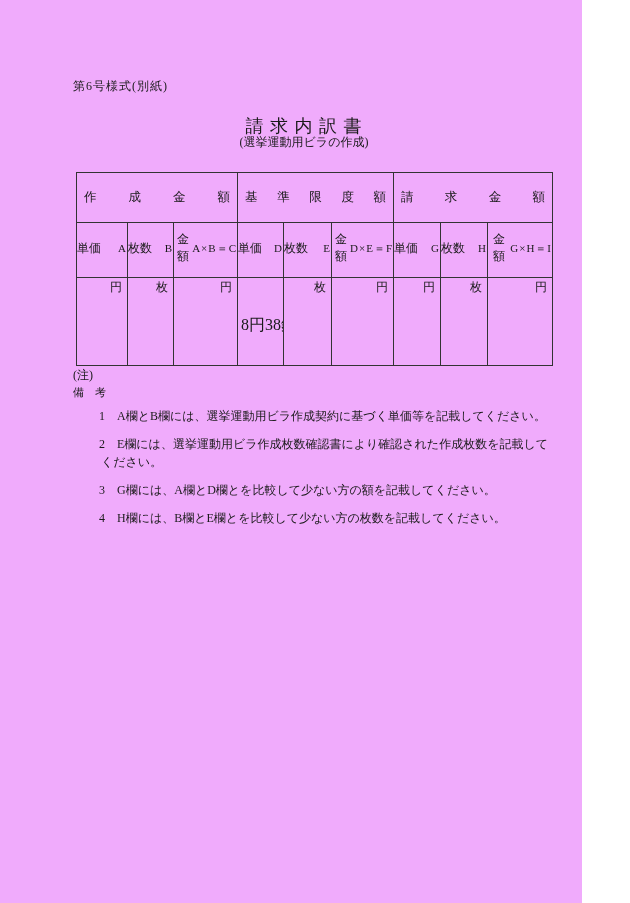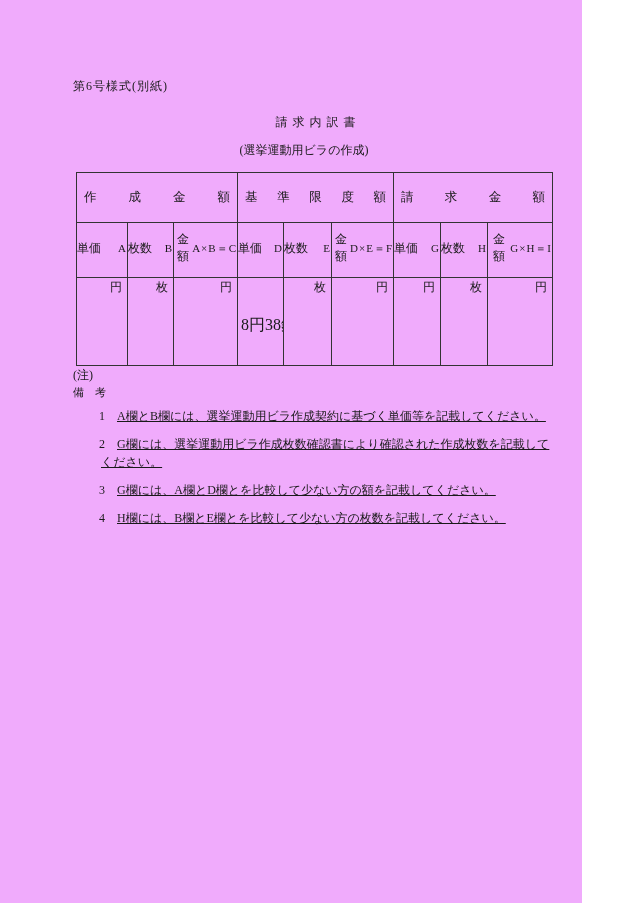--- a/index.html
+++ b/index.html
@@ -14,35 +14,34 @@
   }
   .form-id {
     position: absolute;
     left: 73px;
     top: 78px;
     font-size: 12px;
     letter-spacing: 1px;
   }
   .doc-title {
     position: absolute;
-    left: 12px;
+    left: 0;
     top: 114px;
     width: 608px;
     text-align: center;
-    font-size: 12px;
+    font-size: 18px;
     letter-spacing: 1px;
   }
   .doc-subtitle {
     position: absolute;
     left: 0;
     top: 134px;
     width: 608px;
     text-align: center;
     font-size: 12px;
-    margin-top: 8px;
   }
   table.invoice-table {
     position: absolute;
     left: 76px;
     top: 172px;
     border-collapse: collapse;
     table-layout: fixed;
   }
   .invoice-table td {
     border: 1px solid #333;
@@ -120,21 +119,20 @@
   }
   .note-num {
     position: absolute;
     left: 0;
     top: 0;
   }
   .note-text {
     display: block;
     padding-left: 2px;
     text-indent: 16px;
-    text-decoration: underline;
   }
 </style>
 </head>
 <body>
 
 <div class="page">
 
   <div class="form-id">第6号様式(別紙)</div>
   <div class="doc-title">請 求 内 訳 書</div>
   <div class="doc-subtitle">(選挙運動用ビラの作成)</div>
@@ -230,21 +228,21 @@
   <div class="note-mark">(注)</div>
   <div class="notes-heading">備　考</div>
 
   <div class="notes">
     <div class="note-item">
       <span class="note-num">1</span>
       <span class="note-text">A欄とB欄には、選挙運動用ビラ作成契約に基づく単価等を記載してください。</span>
     </div>
     <div class="note-item">
       <span class="note-num">2</span>
-      <span class="note-text">G欄には、選挙運動用ビラ作成枚数確認書により確認された作成枚数を記載してください。</span>
+      <span class="note-text">E欄には、選挙運動用ビラ作成枚数確認書により確認された作成枚数を記載してください。</span>
     </div>
     <div class="note-item">
       <span class="note-num">3</span>
       <span class="note-text">G欄には、A欄とD欄とを比較して少ない方の額を記載してください。</span>
     </div>
     <div class="note-item">
       <span class="note-num">4</span>
       <span class="note-text">H欄には、B欄とE欄とを比較して少ない方の枚数を記載してください。</span>
     </div>
   </div>

